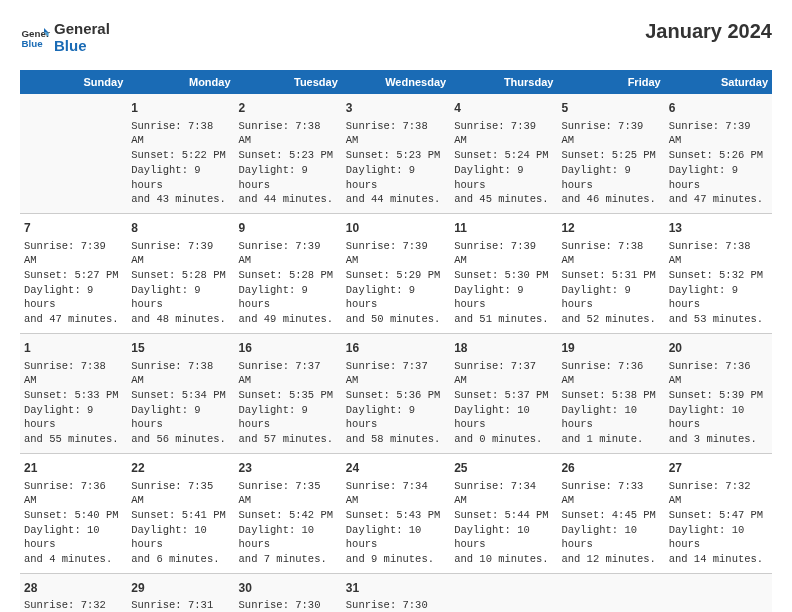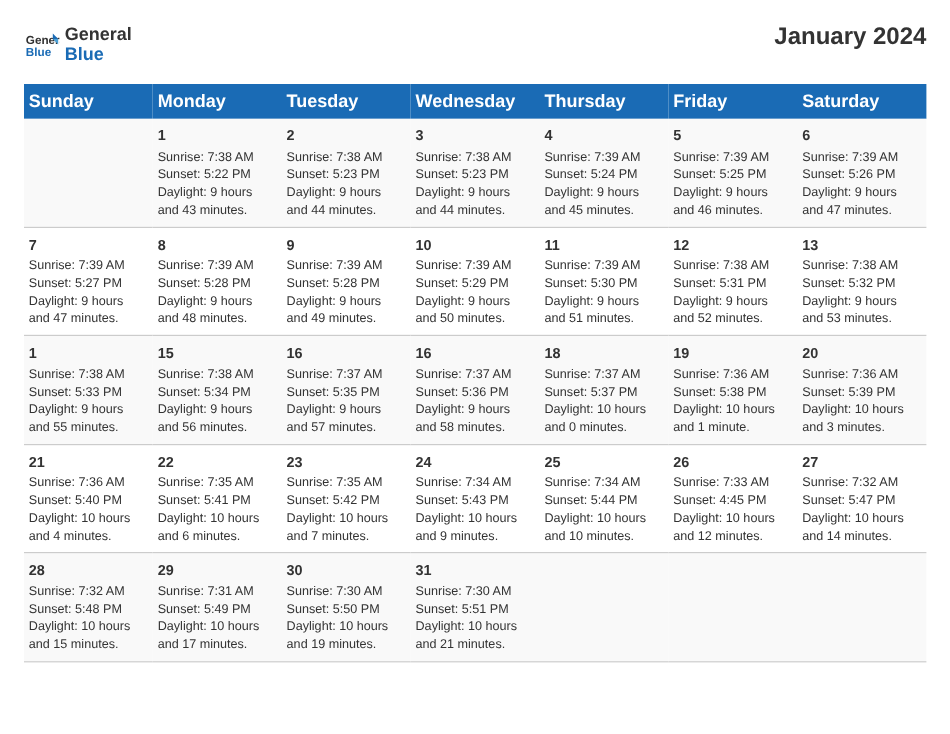--- a/index.html
+++ b/index.html
@@ -40,22 +40,22 @@
     }
     table {
       width: 100%;
       border-collapse: collapse;
       font-size: 11px;
     }
     thead tr th {
       background-color: #1a6bb5;
       color: #fff;
       padding: 6px 4px;
-      text-align: left;
-      font-size: 15px;
+      text-align: right;
+      font-size: 11px;
       font-weight: bold;
     }
     tbody tr {
       border-bottom: 1px solid #ccc;
     }
     tbody tr:nth-child(odd) {
       background-color: #f9f9f9;
     }
     tbody tr:nth-child(even) {
       background-color: #fff;
@@ -68,20 +68,21 @@
       color: #333;
       font-size: 10.5px;
     }
     .day-number {
       font-weight: bold;
       font-size: 12px;
       margin-bottom: 2px;
     }
     .day-info {
       white-space: pre-line;
+      font-family: Liberation Mono, monospace;
     }
   </style>
 </head>
 <body>
 
 <div class="header">
   <div class="logo">
     <svg class="logo-icon" viewBox="0 0 40 40">
       <text x="2" y="20" font-size="13" font-weight="bold" fill="#333">General</text>
       <text x="2" y="33" font-size="13" font-weight="bold" fill="#1a6bb5">Blue</text>

